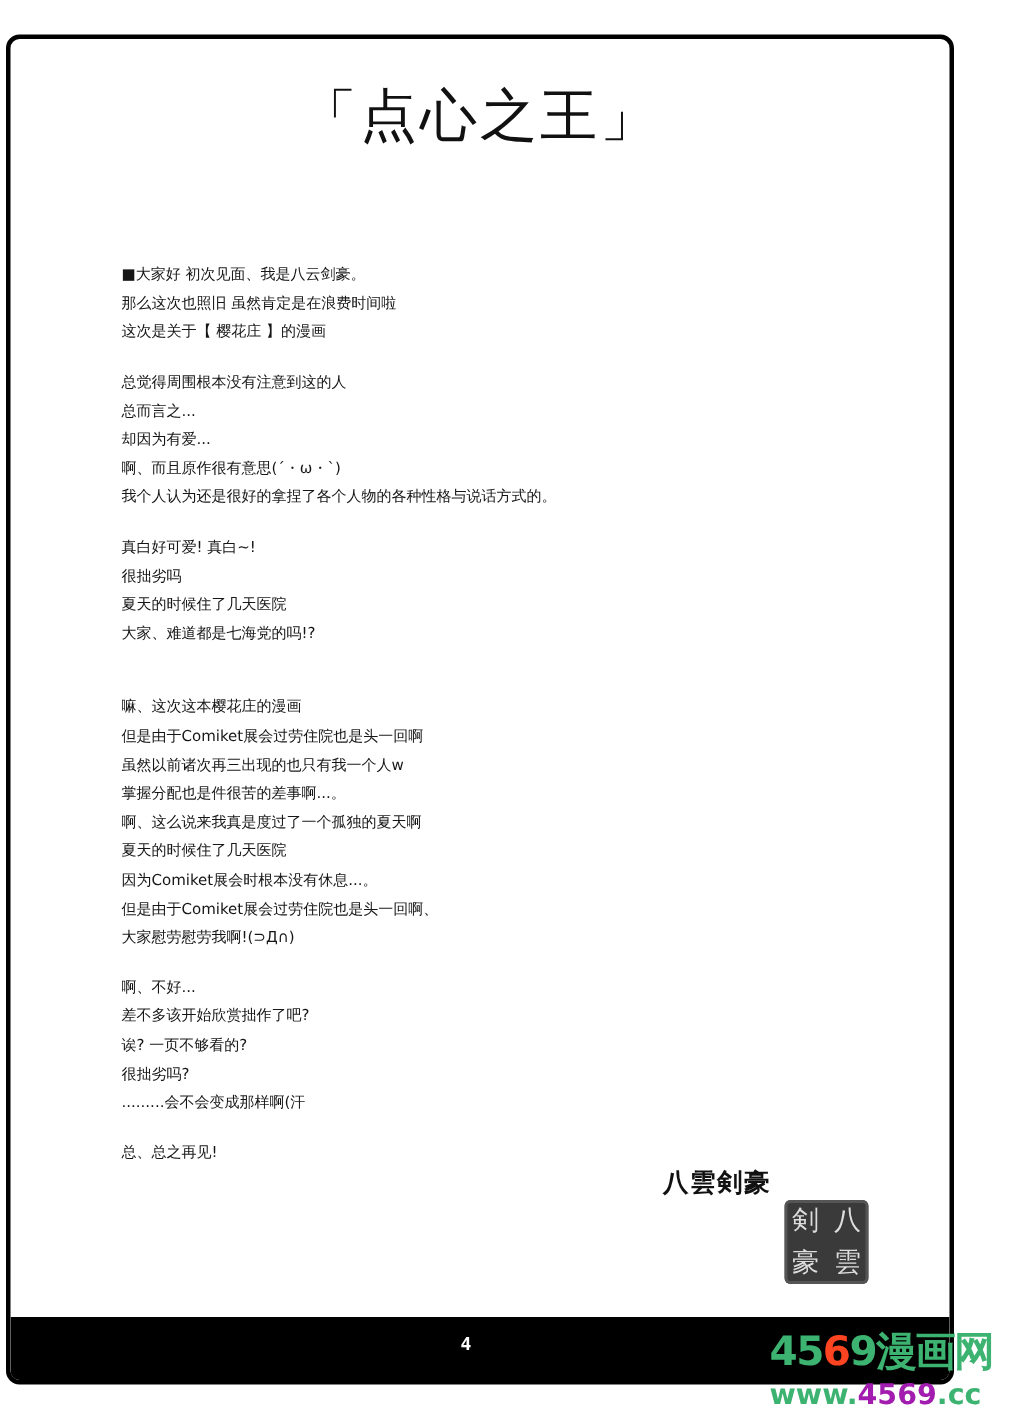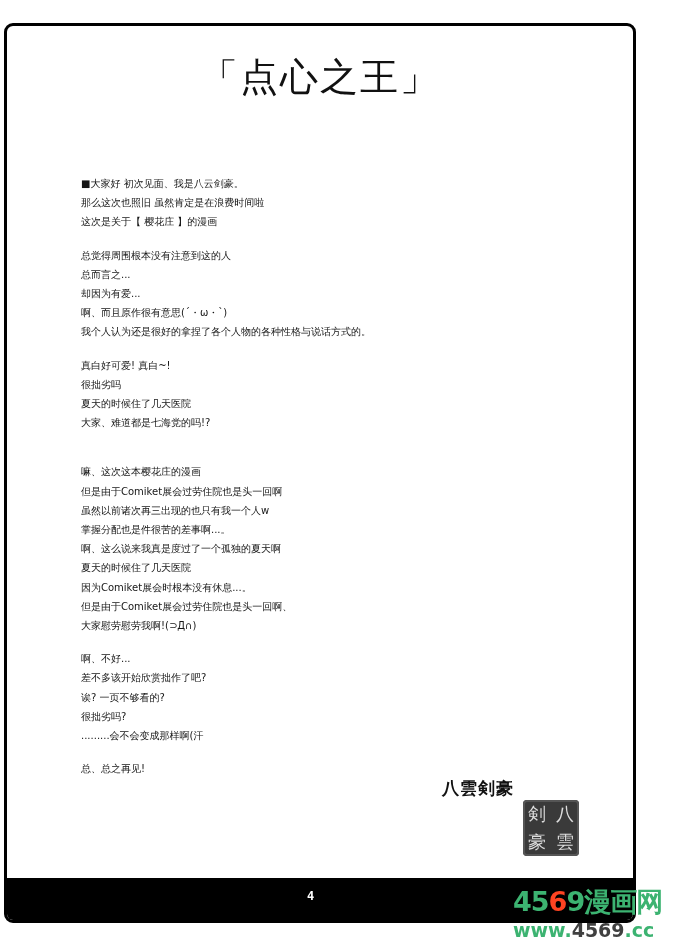--- a/index.html
+++ b/index.html
@@ -39,21 +39,21 @@
     color:#ddd; font-size:18px; line-height:1; text-align:center; align-items:center;
     box-shadow: inset 0 0 0 2px #555;
   }
   .seal span { display:block; }
   .watermark {
     position:absolute; left:513px; top:887px; width:170px;
   }
   .wm-top { font-size:27px; font-weight:bold; color:#3cb371; letter-spacing:-1px; line-height:30px; font-family:"DejaVu Sans", sans-serif; }
   .wm-top .accent { color:#ff4422; }
   .wm-url { font-size:19px; font-weight:bold; color:#3cb371; line-height:24px; letter-spacing:0px; margin-top:1px; }
-  .wm-url .accent { color:#404040; }
+  .wm-url .accent { color:#a21caf; }
 </style>
 </head>
 <body>
 
 <div class="frame">
   <div class="title">「点心之王」</div>
 
   <div class="body-text">
     <div class="para">
       <span class="line">■大家好 初次见面、我是八云剑豪。</span>

